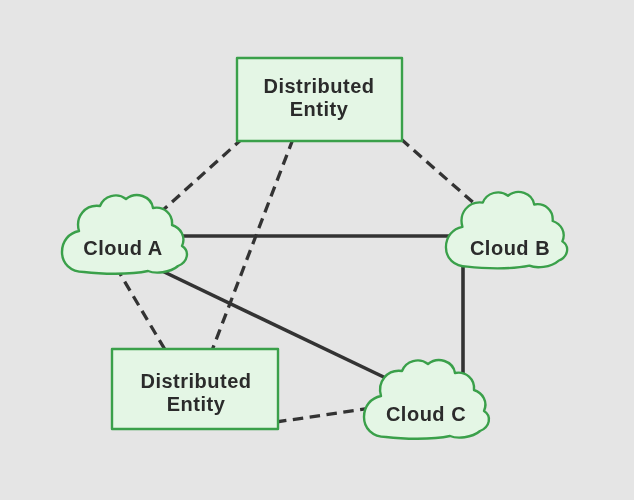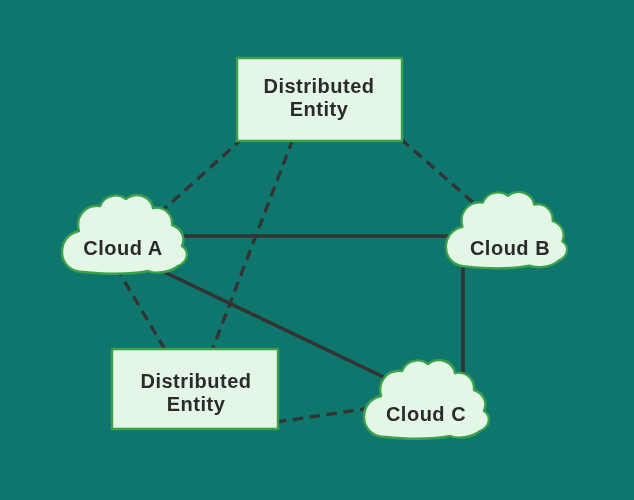--- a/index.html
+++ b/index.html
@@ -4,21 +4,21 @@
 <style>
   html, body {
     margin: 0;
     padding: 0;
     background: #ffffff;
   }
   .stage {
     position: relative;
     width: 634px;
     height: 500px;
-    background: #0f766e;
+    background: #e5e5e5;
     overflow: hidden;
     font-family: "Liberation Sans", "DejaVu Sans", sans-serif;
     text-align: right;
   }
   svg { display: block; }
   .edge-solid {
     stroke: #333333;
     stroke-width: 3.6;
     fill: none;
   }

